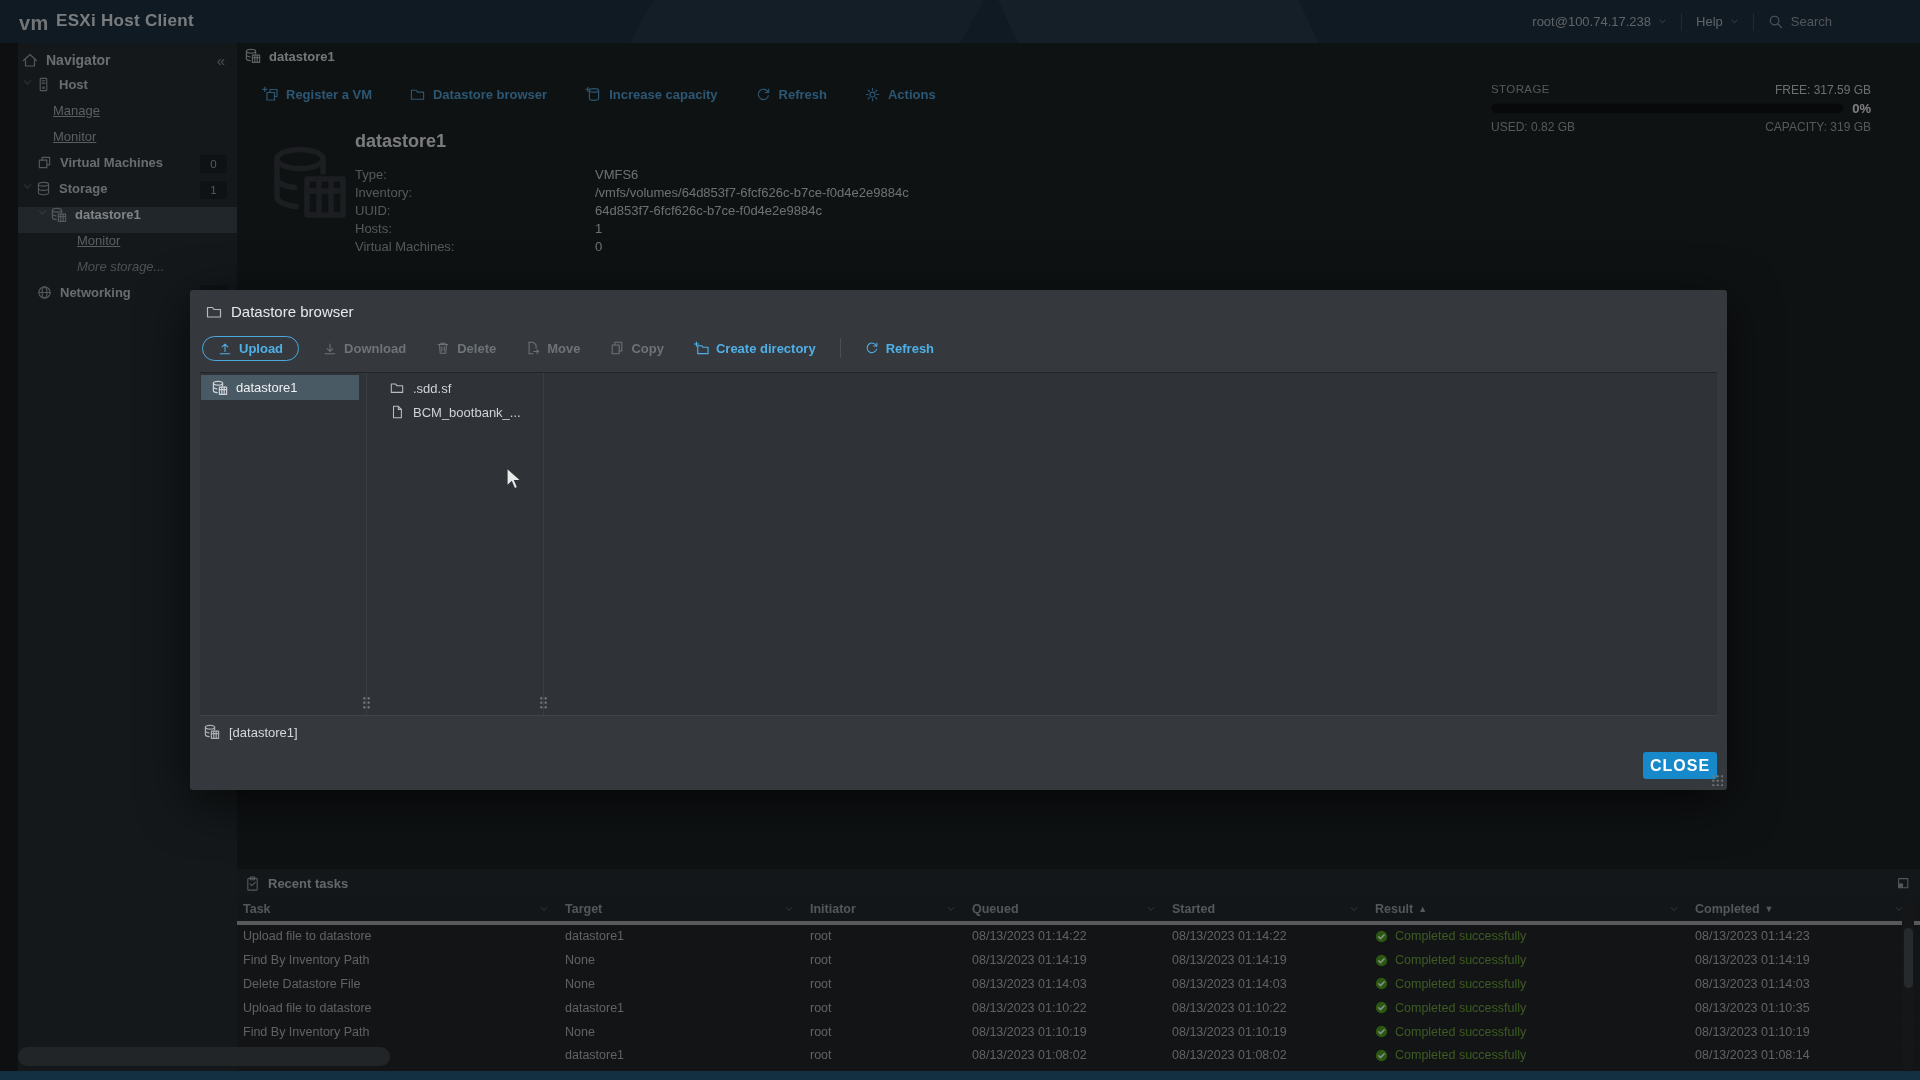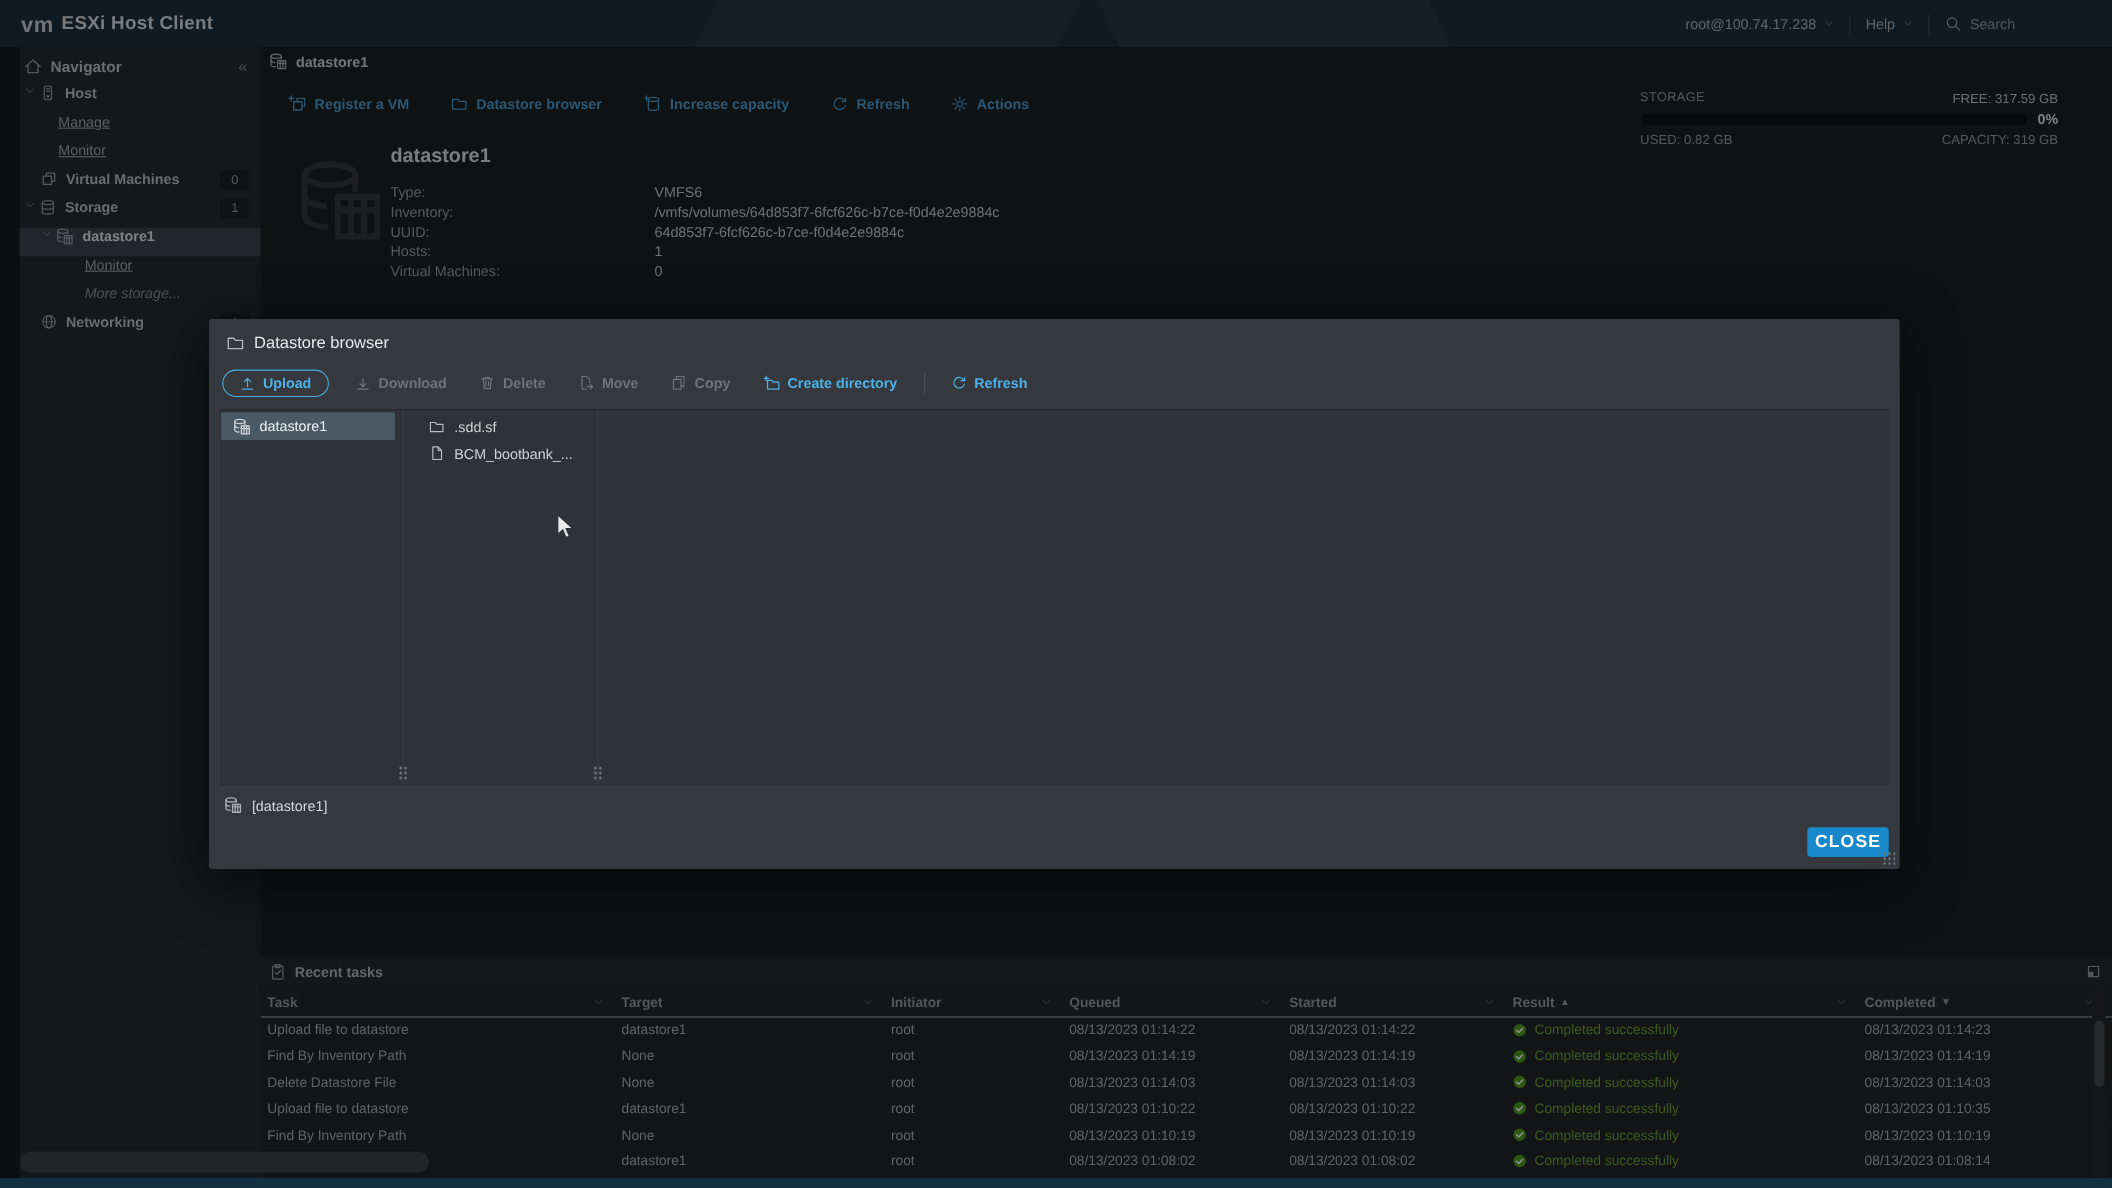--- a/index.html
+++ b/index.html
@@ -65,21 +65,21 @@
   .info-lab { width:240px; color:#9aa1a6; }
   .info-val { color:#c7ccd0; }
 
   
   .tasks { position:absolute; left:237px; top:869px; width:1683px; height:202px; background:#212528; z-index:1;}
   .tasks-head { height:28px; background:#262a2e; display:flex; align-items:center; padding:0 10px 0 8px;
      color:#b6bbbf; font-size:13px; font-weight:bold; gap:8px;}
   .tasks-head .ic { color:#9aa1a6; }
   .tasks-expand { margin-left:auto; color:#8d9499; cursor:pointer; }
   .tgrid { display:grid; grid-template-columns:322px 245px 162px 200px 203px 320px 1fr; padding-left:6px; }
-  .thead { height:28px; background:#24282c; border-bottom:1px solid #a3a3a3; }
+  .thead { height:28px; background:#24282c; border-bottom:4px solid #a3a3a3; }
   .th { display:flex; align-items:center; color:#989ea3; font-size:12.5px; font-weight:bold; gap:5px; }
   .th .colchev { margin-left:auto; margin-right:16px; color:#6f767b; }
   .sortglyph { font-size:9px; color:#9aa1a6; }
   .trow { height:23.8px; border-bottom:1px solid rgba(255,255,255,.025); }
   .td { display:flex; align-items:center; color:#aeb3b7; font-size:12.5px; overflow:hidden; white-space:nowrap;}
   .td-result { gap:7px; color:#6da53c; }
   .vtrack { position:absolute; right:6px; top:28px; width:12px; height:174px; background:#26292d; border-radius:6px;}
   .vthumb { position:absolute; right:7.5px; top:59px; width:9px; height:60px; background:#474d52; border-radius:5px;}
 
   .h-thumb { position:absolute; left:18px; top:1047px; width:372px; height:19px; background:#3e4449;

